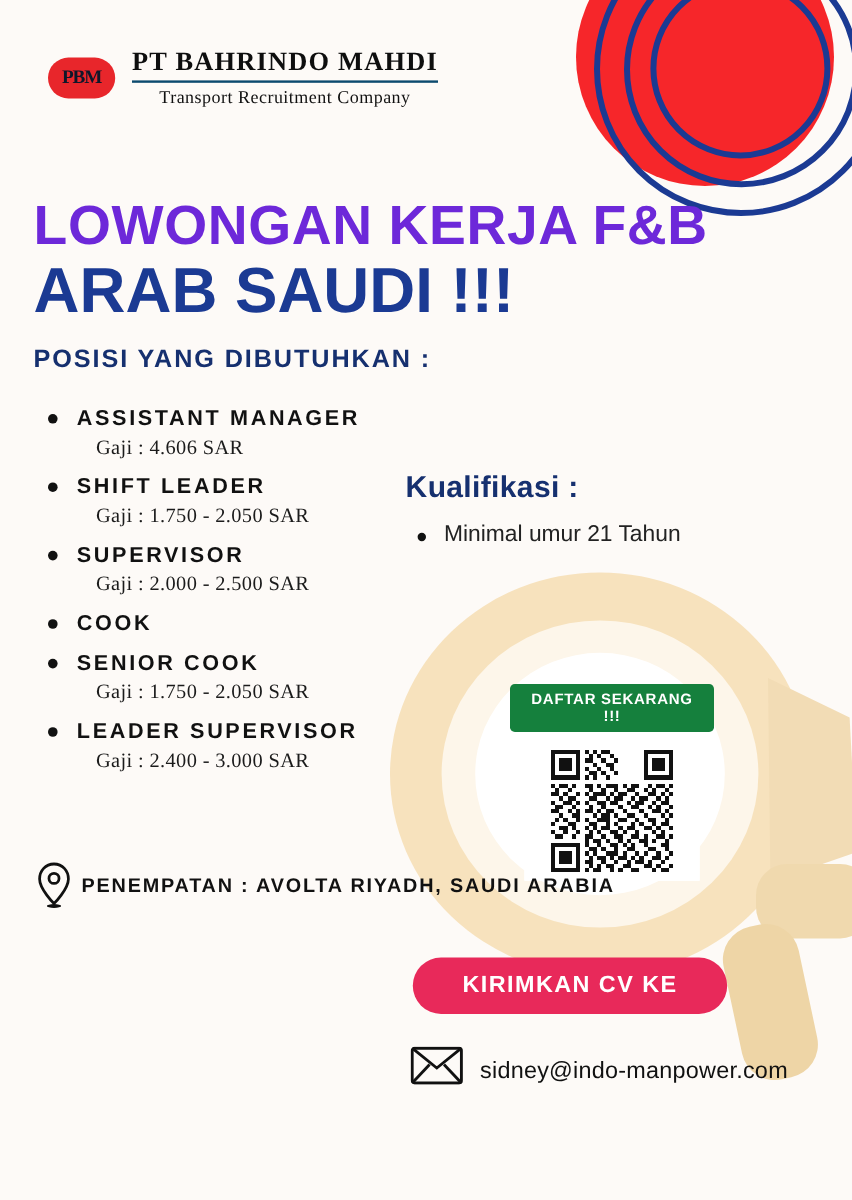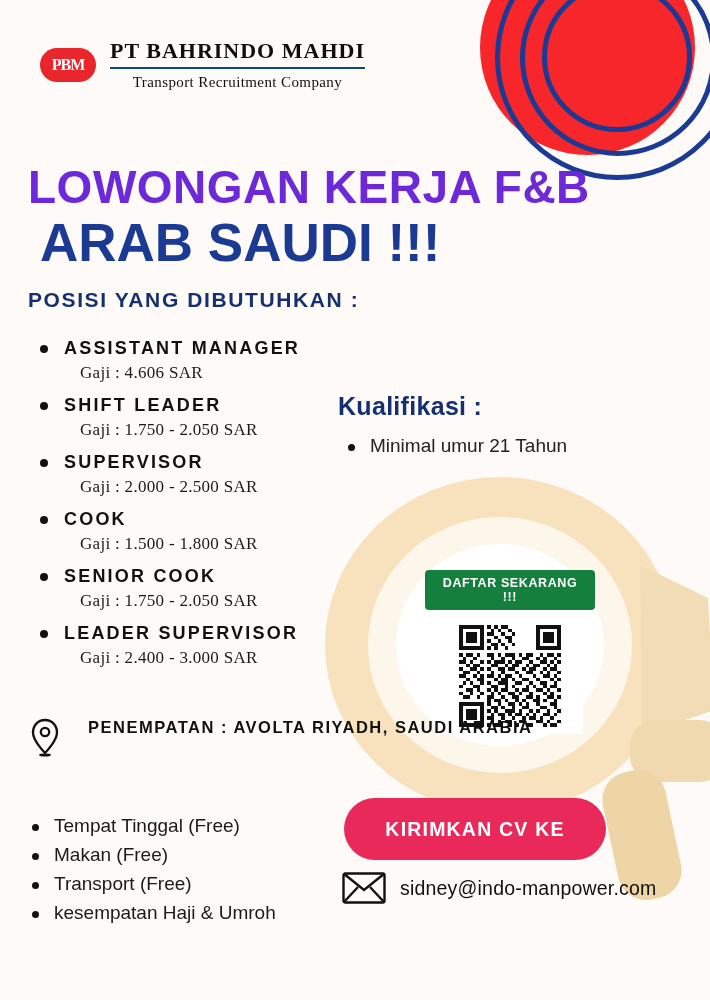--- a/index.html
+++ b/index.html
@@ -58,21 +58,21 @@
   }
   .logo-badge {
     width: 56px; height: 34px;
     background: #e8262b;
     border-radius: 18px;
     display: flex;
     align-items: center;
     justify-content: center;
   }
   .logo-badge .mark {
-    color: #ffffff;
+    color: #0f172a;
     font-family: "Liberation Serif", serif;
     font-weight: bold;
     font-size: 16px;
     letter-spacing: -1px;
   }
   .company-block { text-align: center; }
   .company-name {
     font-family: "Liberation Serif", serif;
     font-weight: bold;
     font-size: 22px;
@@ -93,21 +93,21 @@
   .title-1 {
     position: absolute;
     top: 160px; left: 28px;
     font-size: 46px;
     font-weight: bold;
     color: #6d28d9;
     letter-spacing: 0.5px;
   }
   .title-2 {
     position: absolute;
-    top: 212px; left: 40px;
+    top: 212px; left: 28px;
     font-size: 53px;
     font-weight: bold;
     color: #1b3a93;
     letter-spacing: 0px;
   }
   .subtitle {
     position: absolute;
     top: 288px; left: 28px;
     font-size: 21px;
     font-weight: bold;
@@ -194,22 +194,22 @@
     border: 7px solid #fff;
     margin-left: auto; margin-right: auto;
     display: block;
   }
 
   
   .placement {
     position: absolute;
     top: 718px; left: 30px;
     display: flex;
-    align-items: flex-start;
-    gap: 28px;
+    align-items: center;
+    gap: 8px;
   }
   .pin-icon { width: 30px; height: 40px; }
   .placement-text {
     font-size: 16.5px;
     font-weight: bold;
     color: #111;
     letter-spacing: 1.5px;
   }
 
   
@@ -234,38 +234,38 @@
   .benefit-item .b {
     position: absolute; left: 8px; top: 9px;
     width: 7px; height: 7px;
     background: #111; border-radius: 50%;
   }
 
   
   .cta-button {
     position: absolute;
     top: 798px; left: 344px;
-    width: 262px; height: 62px;
+    width: 262px; height: 47px;
     background: #e8295a;
     border-radius: 31px;
     color: #fff;
     font-size: 19.5px;
     font-weight: bold;
     letter-spacing: 1.2px;
     display: flex;
     align-items: center;
     justify-content: center;
     border: none;
     cursor: pointer;
   }
   .email-row {
     position: absolute;
     top: 872px; left: 342px;
     display: flex;
-    align-items: center;
+    align-items: flex-end;
     gap: 14px;
   }
   .envelope { width: 44px; height: 32px; }
   .email-text {
     font-size: 19.5px;
     color: #111;
     letter-spacing: 0.2px;
   }
 </style>
 </head>
@@ -315,21 +315,20 @@
       <div class="pos-salary">Gaji : 1.750 - 2.050 SAR</div>
     </div>
     <div class="pos-item">
       <span class="pos-bullet"></span>
       <div class="pos-title">SUPERVISOR</div>
       <div class="pos-salary">Gaji : 2.000 - 2.500 SAR</div>
     </div>
     <div class="pos-item">
       <span class="pos-bullet"></span>
       <div class="pos-title">COOK</div>
-      <div class="pos-salary">Gaji : 1.500 - 1.800 SAR</div>
     </div>
     <div class="pos-item">
       <span class="pos-bullet"></span>
       <div class="pos-title">SENIOR COOK</div>
       <div class="pos-salary">Gaji : 1.750 - 2.050 SAR</div>
     </div>
     <div class="pos-item">
       <span class="pos-bullet"></span>
       <div class="pos-title">LEADER SUPERVISOR</div>
       <div class="pos-salary">Gaji : 2.400 - 3.000 SAR</div>
@@ -576,38 +575,20 @@
   <div class="placement">
     <svg class="pin-icon" viewBox="0 0 30 40">
       <path d="M15 2 C8 2 3 7.5 3 14.5 C3 23 15 35 15 35 C15 35 27 23 27 14.5 C27 7.5 22 2 15 2 Z" fill="none" stroke="#111" stroke-width="2.3"></path>
       <circle cx="15" cy="14" r="4.2" fill="none" stroke="#111" stroke-width="2.3"></circle>
       <ellipse cx="15" cy="37" rx="6" ry="1.6" fill="#111"></ellipse>
     </svg>
     <div class="placement-text">PENEMPATAN : AVOLTA RIYADH, SAUDI ARABIA</div>
   </div>
 
   <div class="benefit">
-    <div class="benefit-list">
-      <div class="benefit-item">
-        <span class="b"></span>
-        <span>Tempat Tinggal (Free)</span>
-      </div>
-      <div class="benefit-item">
-        <span class="b"></span>
-        <span>Makan (Free)</span>
-      </div>
-      <div class="benefit-item">
-        <span class="b"></span>
-        <span>Transport (Free)</span>
-      </div>
-      <div class="benefit-item">
-        <span class="b"></span>
-        <span>kesempatan Haji &amp; Umroh</span>
-      </div>
-    </div>
   </div>
 
   <button class="cta-button">KIRIMKAN CV KE</button>
 
   <div class="email-row">
     <svg class="envelope" viewBox="0 0 44 32">
       <rect x="1.5" y="1.5" width="41" height="29" rx="2" fill="none" stroke="#111" stroke-width="2.4"></rect>
       <path d="M1.5 1.5 L22 18 L42.5 1.5" fill="none" stroke="#111" stroke-width="2.4"></path>
       <path d="M1.5 30.5 L16 15" fill="none" stroke="#111" stroke-width="2.4"></path>
       <path d="M42.5 30.5 L28 15" fill="none" stroke="#111" stroke-width="2.4"></path>

